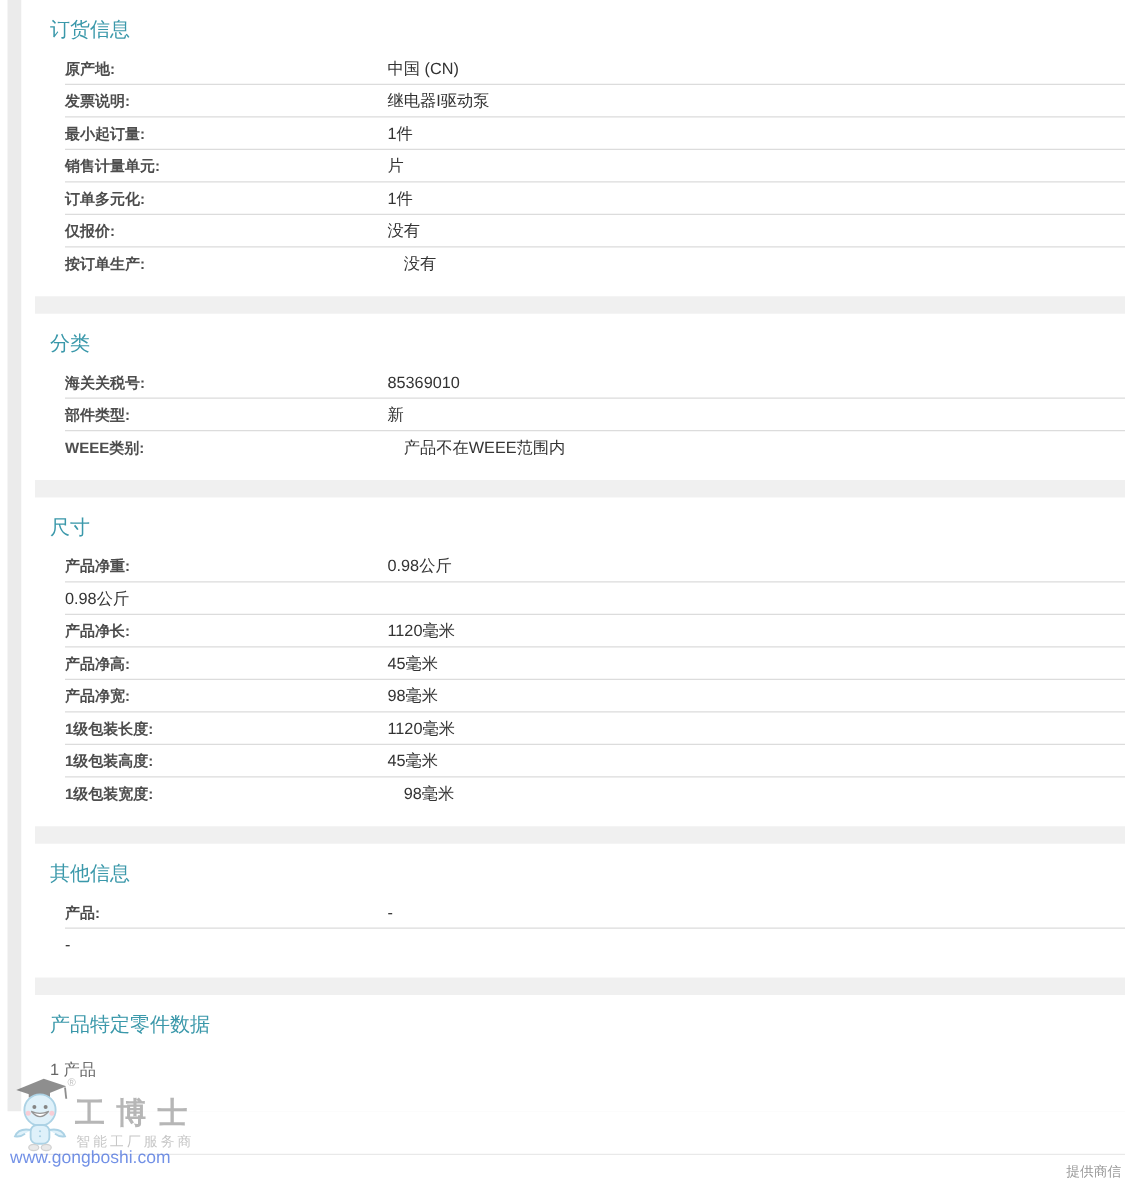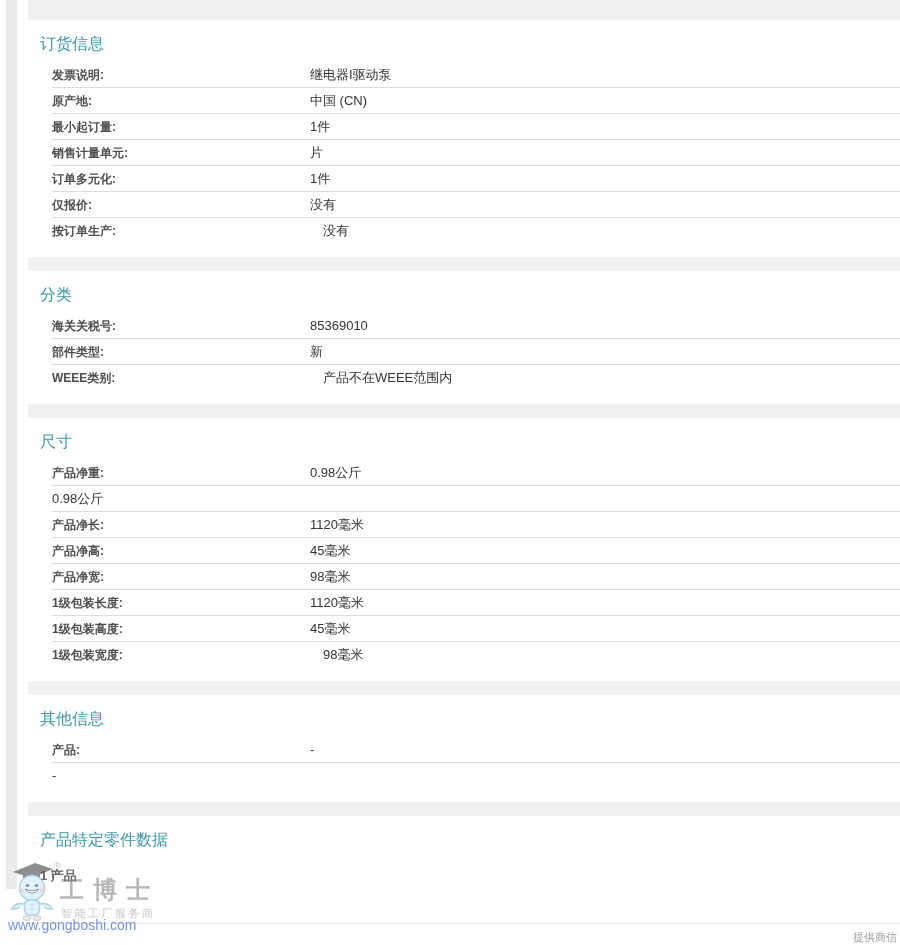--- a/index.html
+++ b/index.html
@@ -5,33 +5,33 @@
   html, body { margin:0; padding:0; }
   body {
     width:900px; height:945px; overflow:hidden; position:relative;
     background:#ffffff;
     font-family:"Liberation Sans", sans-serif;
     -webkit-font-smoothing:antialiased;
   }
   .side-strip { position:absolute; left:6px; top:0; width:11px; height:889px; background:#ebebeb; }
   .main {
     position:absolute; left:28px; top:0; width:872px; height:889px;
-    background:#f0f0f0; box-sizing:border-box; padding-top:20px; overflow:hidden;
+    background:#f0f0f0; box-sizing:border-box; padding-top:0; overflow:hidden;
   }
   .card { background:#ffffff; margin:0 0 14px 0; padding:6px 0 14px 12px; }
   .section-title { color:#3a98aa; font-size:16px; font-weight:400; margin:8px 0 7px 0; }
   .rows { margin-left:12px; }
   .row { display:flex; align-items:flex-start; border-bottom:1px solid #dcdcdc; padding:6px 0 5px 0; }
   .row:last-child { border-bottom:none;gap:13px; }
   .row .label { flex:0 0 258px; font-size:12px; font-weight:700; color:#4d4d4d; line-height:14px; }
   .row .value { font-size:13px; color:#333; line-height:14px; }
 
   
   .toolbar { display:flex; justify-content:space-between; align-items:center; margin:16px 0 10px 0; }
-  .count { font-size:13px; font-weight:700; color:#666; }
+  .count { font-size:13px; font-weight:400; color:#666; }
   .filter { display:flex; align-items:center; }
   .filter-label { font-size:13px; color:#777; margin-right:7px; }
   .filter-input {
     width:186px; height:22px; border:1px solid #c9c9c9; background:#fff;
     font-size:13px; padding:0 5px; outline:none;
   }
   .thead, .trow { display:grid; grid-template-columns:225px 320px 1fr; }
   .thead { border-bottom:1px solid #c9c9c9; padding:8px 0 10px 0; }
 
   
@@ -53,26 +53,26 @@
 <body>
 
 <div class="side-strip"></div>
 
 <div class="main">
 
   <div class="card">
     <div class="section-title">订货信息</div>
     <div class="rows">
       <div class="row">
+        <div class="label">原产地:</div>
+        <div class="value">中国 (CN)</div>
+      </div>
+      <div class="row">
         <div class="label">发票说明:</div>
         <div class="value">继电器I驱动泵</div>
-      </div>
-      <div class="row">
-        <div class="label">原产地:</div>
-        <div class="value">中国 (CN)</div>
       </div>
       <div class="row">
         <div class="label">最小起订量:</div>
         <div class="value">1件</div>
       </div>
       <div class="row">
         <div class="label">销售计量单元:</div>
         <div class="value">片</div>
       </div>
       <div class="row">

